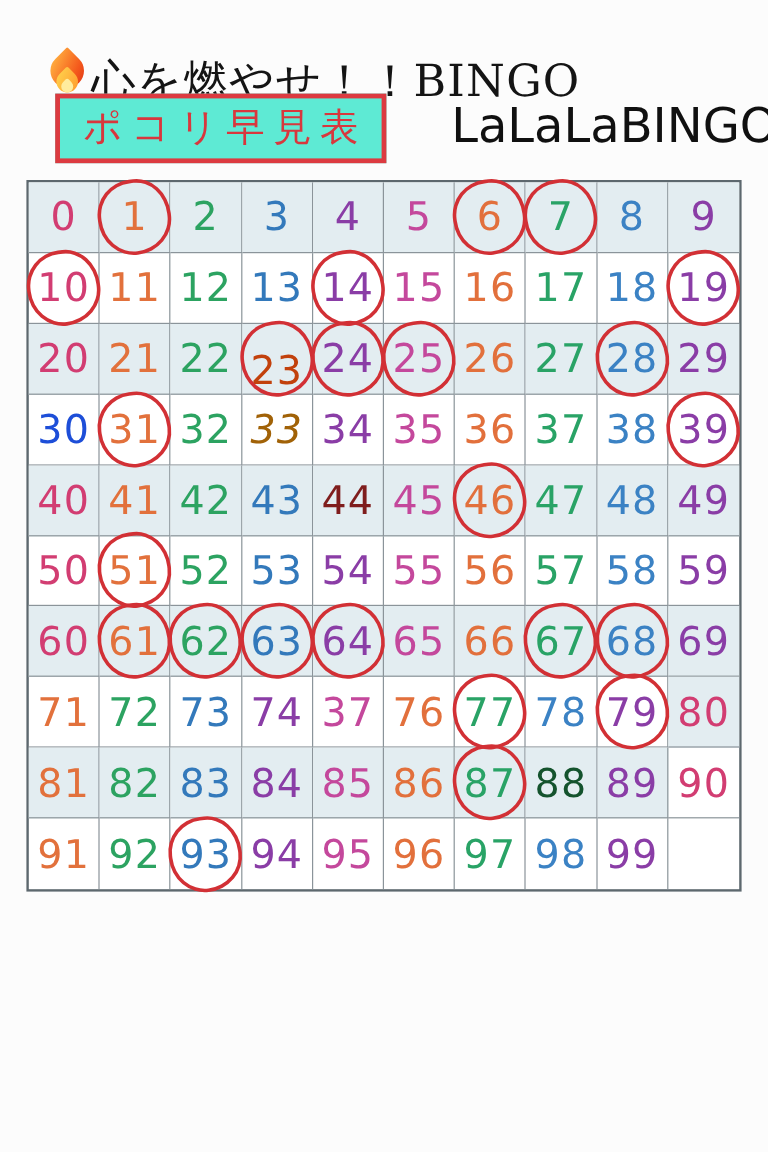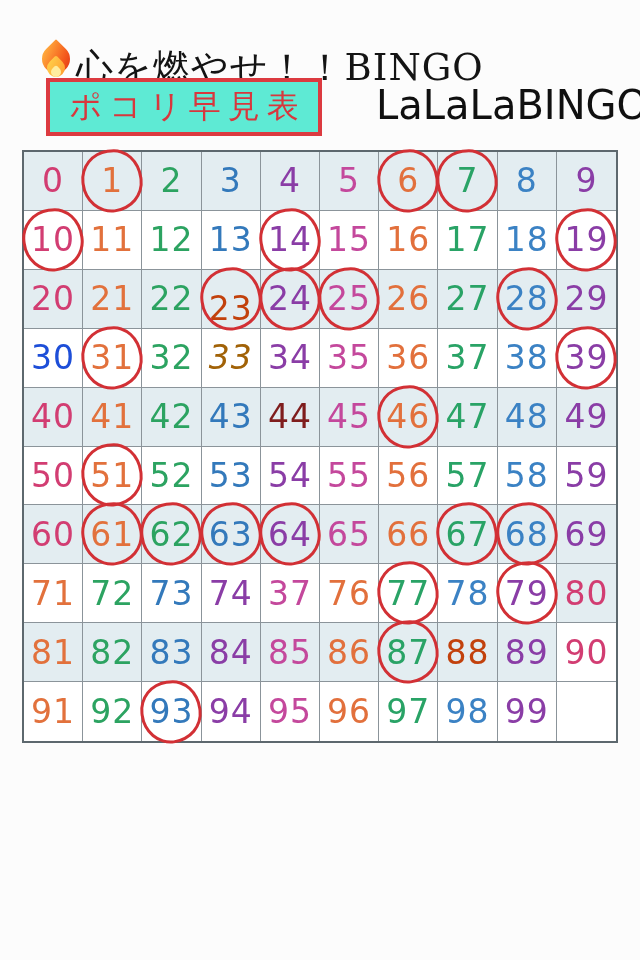--- a/index.html
+++ b/index.html
@@ -374,21 +374,21 @@
       <span class="num" style="color: rgb(196, 72, 156);">85</span>
     </div>
     <div class="cell alt">
       <span class="num" style="color: rgb(226, 112, 60);">86</span>
     </div>
     <div class="cell alt">
       <span class="num" style="color: rgb(41, 163, 102);">87</span>
       <div class="ring"></div>
     </div>
     <div class="cell alt">
-      <span class="num" style="color: #c2410c;">88</span>
+      <span class="num" style="color: #14532d;">88</span>
     </div>
     <div class="cell alt">
       <span class="num" style="color: rgb(138, 61, 166);">89</span>
     </div>
     <div class="cell">
       <span class="num" style="color: rgb(210, 61, 114);">90</span>
     </div>
     <div class="cell">
       <span class="num" style="color: rgb(226, 113, 60);">91</span>
     </div>

